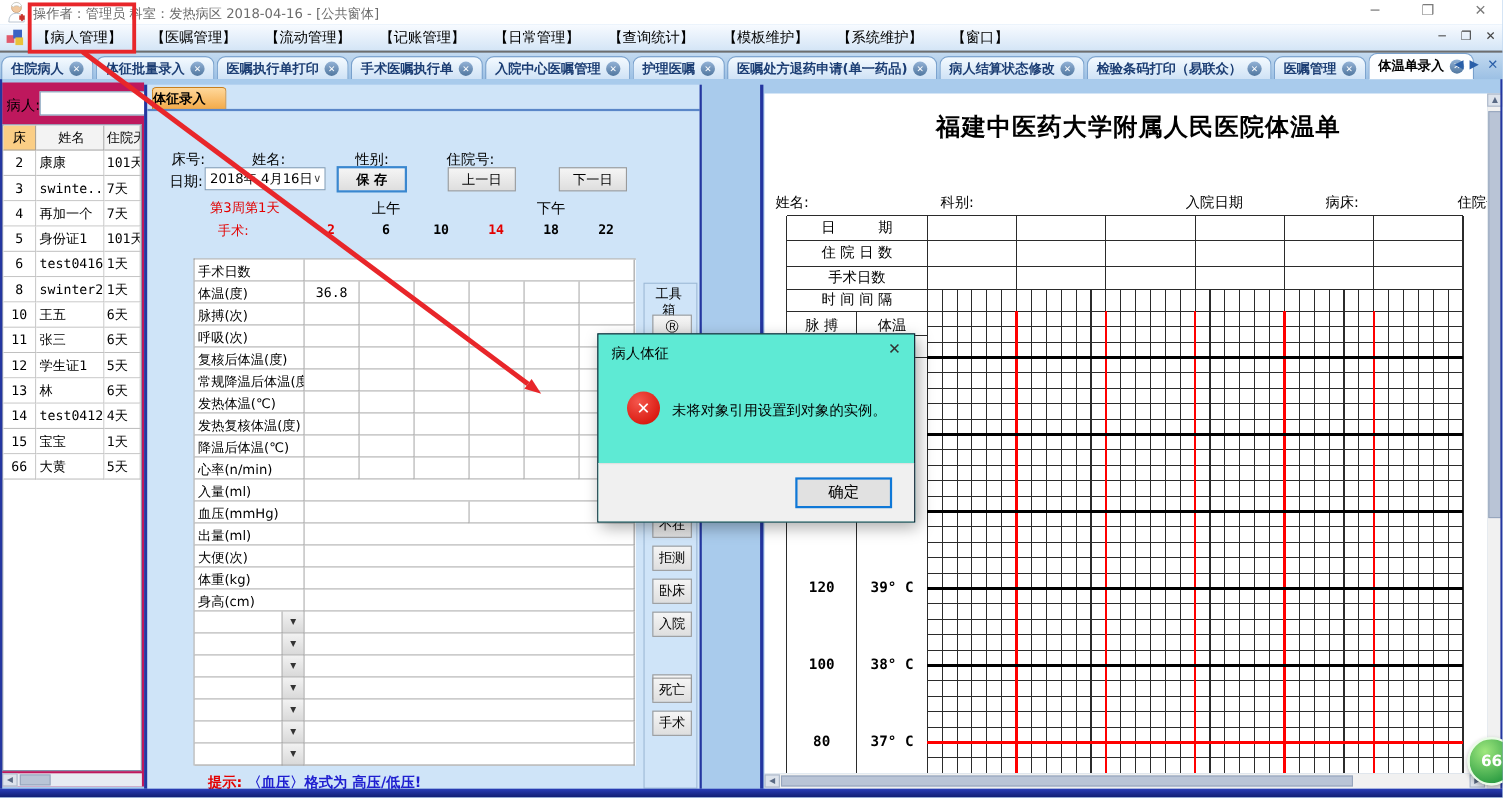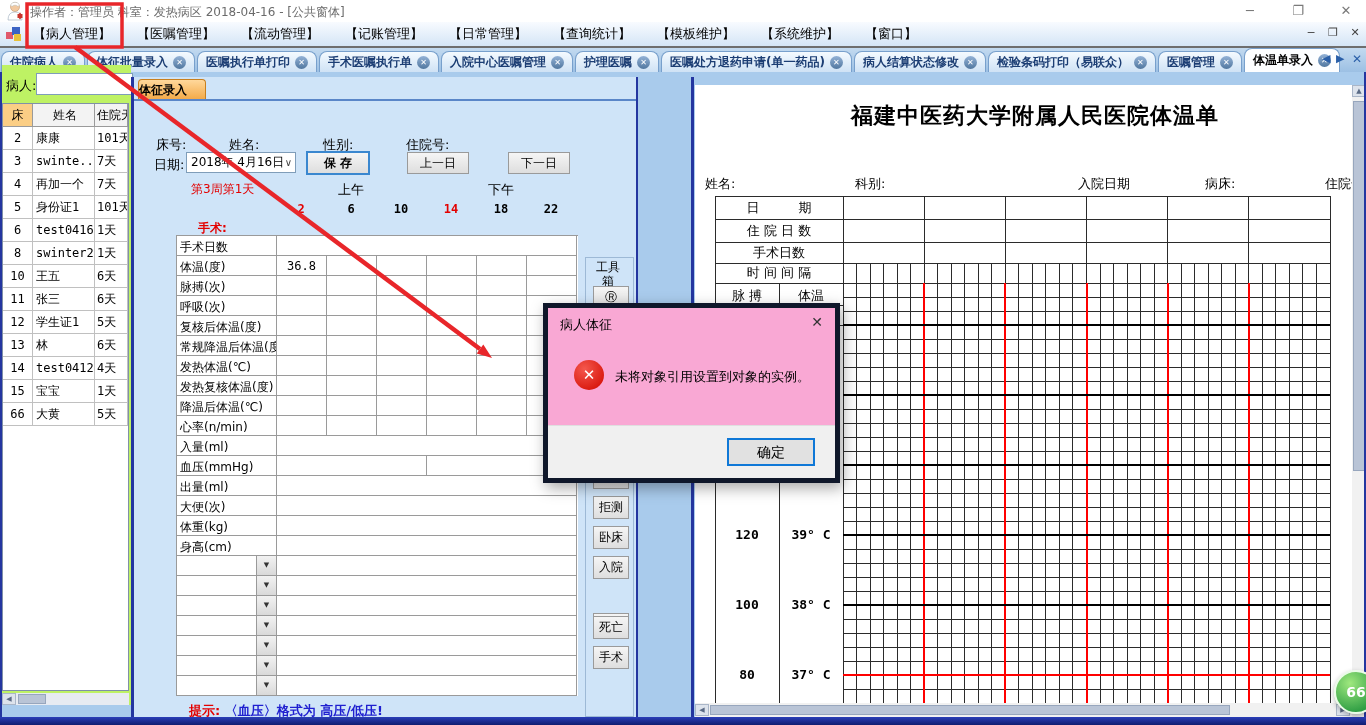--- a/index.html
+++ b/index.html
@@ -19,21 +19,21 @@
   #mdi-icon i{position:absolute;display:block}
   
   #tabbar{left:0;top:48px;width:1366px;height:24px;background:linear-gradient(#c3daf0,#9cc0e4);display:flex;align-items:flex-end}
   .tab{height:20px;margin:0 1px;padding:0 8px;display:flex;align-items:center;border:1px solid #78a0cc;border-bottom:none;
        border-radius:8px 8px 0 0;background:linear-gradient(#f4faff,#cfe2f5);color:#1c3e74;font-weight:600;white-space:nowrap;cursor:pointer}
   .tab.active{height:23px;background:#fdfeff;color:#000;font-weight:bold}
   .tab-close{width:13px;height:13px;margin-left:5px;border-radius:50%;background:linear-gradient(#93b2d6,#51779f);
              color:#fff;font-size:8px;line-height:13px;text-align:center}
   .tabnav{top:52px;color:#2a5fa8;font-size:11px;font-weight:bold;cursor:pointer}
   
-  #left-panel{left:2px;top:65px;width:129px;height:640px;background:#bef264}
+  #left-panel{left:2px;top:75px;width:129px;height:640px;background:#be185d}
   #mid-panel{left:134px;top:77px;width:502px;height:640px;background:#cfe4f8}
   .navy{background:#2436a0}
   
   #pt-label{left:4px;top:12px;font-size:13px}
   #pt-input{left:34px;top:8px;width:91px;height:18px;border:1px solid #7f9db9;background:#fff}
   #patient-table{left:0;top:38px;width:127px;height:588px;background:#fff;border:1px solid #8090a8;box-sizing:border-box;overflow:hidden}
   .pt-row{display:flex;height:23px;line-height:22px}
   .pt-cell{border-right:1px solid #c0c0c0;border-bottom:1px solid #c0c0c0;overflow:hidden;white-space:nowrap;box-sizing:border-box;background:#fff}
   .pt-head .pt-cell{background:#f3f3f3;border-color:#9a9a9a;text-align:center}
   .pt-head .pt-cell.bed{background:#fbce85}
@@ -74,21 +74,21 @@
   #sheet{left:695px;top:85px;width:657px;height:618px;background:#fff;overflow:hidden}
   #sheet-title{left:40px;top:16px;width:600px;text-align:center;font-size:22px;font-weight:bold;letter-spacing:1px}
   .info-item{top:90px;font-size:13px;white-space:nowrap}
   .sh-label{left:20px;width:128px;text-align:center;white-space:pre;font-size:13px;overflow:hidden}
   .axis-num{width:64px;text-align:center;font-weight:bold;font-size:13px;font-family:"DejaVu Sans Mono",monospace}
   
   #vscroll{left:1352px;top:85px;width:14px;height:618px;background:#f1f1f1}
   #sheet-hscroll{left:695px;top:703px;width:657px;height:14px;background:#f1f1f1}
   #corner{left:1352px;top:703px;width:14px;height:14px;background:#e8e8e8}
   
-  #dialog{left:543px;top:303px;width:287px;height:170px;background:#f9a8d4;border:5px solid #0f172a;box-shadow:3px 5px 14px rgba(0,0,0,.35);z-index:90}
+  #dialog{left:543px;top:303px;width:287px;height:170px;background:#5eead4;border:1px solid #0f172a;box-shadow:3px 5px 14px rgba(0,0,0,.35);z-index:90}
   #dlg-title{left:12px;top:8px;font-size:13px}
   #dlg-close{right:12px;top:6px;font-size:14px;color:#333;cursor:pointer}
   #dlg-footer{left:0;top:117px;width:287px;height:53px;background:#f0f0f0;border-top:1px solid #dfdfdf;box-sizing:border-box}
   #err-icon{left:26px;top:52px;width:30px;height:30px;border-radius:50%;background:radial-gradient(circle at 35% 30%,#f4574d,#da1a10 75%);
             color:#fff;font-weight:bold;text-align:center;line-height:30px;font-size:15px}
   #dlg-msg{left:67px;top:60px;font-size:13px}
   #ok-btn{left:179px;top:130px;width:88px;height:28px;background:#e1e1e1;border:2px solid #0f78d7;line-height:24px;font-size:14px}
   
   #badge{left:1334px;top:670px;width:40px;height:40px;border-radius:50%;border:2px solid #eafbe7;
          background:radial-gradient(circle at 35% 28%,#9fe87e,#2f9e44 75%);color:#fff;font-weight:bold;font-size:14px;
@@ -282,21 +282,21 @@
       <span>2018年 4月16日</span>
       <span class="arr">∨</span>
     </div>
     <div class="abs btn" id="save-btn">保 存</div>
     <div class="abs btn" id="prev-btn">上一日</div>
     <div class="abs btn" id="next-btn">下一日</div>
 
     <div class="abs red" style="left:57px;top:104px;width:90px;text-align:left">第3周第1天</div>
     <div class="abs" style="left:197px;top:104px;width:40px;text-align:center;font-size:13px">上午</div>
     <div class="abs" style="left:347px;top:104px;width:40px;text-align:center;font-size:13px">下午</div>
-    <div class="abs red" style="left:64px;top:143px;font-weight:bold">手术:</div>
+    <div class="abs red" style="left:64px;top:125px;font-weight:normal">手术:</div>
     <div id="time-header">
         <div class="abs tcol red" style="left: 152px; top: 125px;">2</div>
         <div class="abs tcol" style="left: 202px; top: 125px;">6</div>
         <div class="abs tcol" style="left: 252px; top: 125px;">10</div>
         <div class="abs tcol red" style="left: 302px; top: 125px;">14</div>
         <div class="abs tcol" style="left: 352px; top: 125px;">18</div>
         <div class="abs tcol" style="left: 402px; top: 125px;">22</div>
       </div>
 
     <div class="abs" id="vitals">

